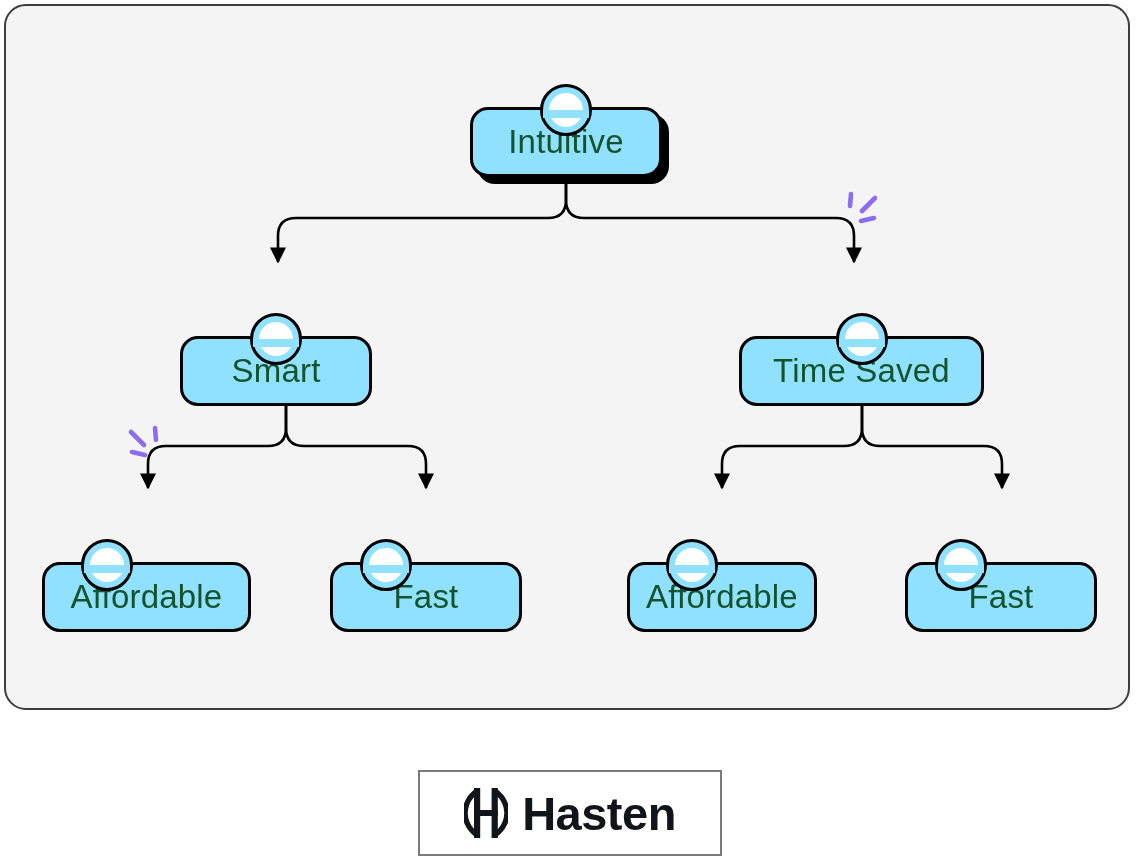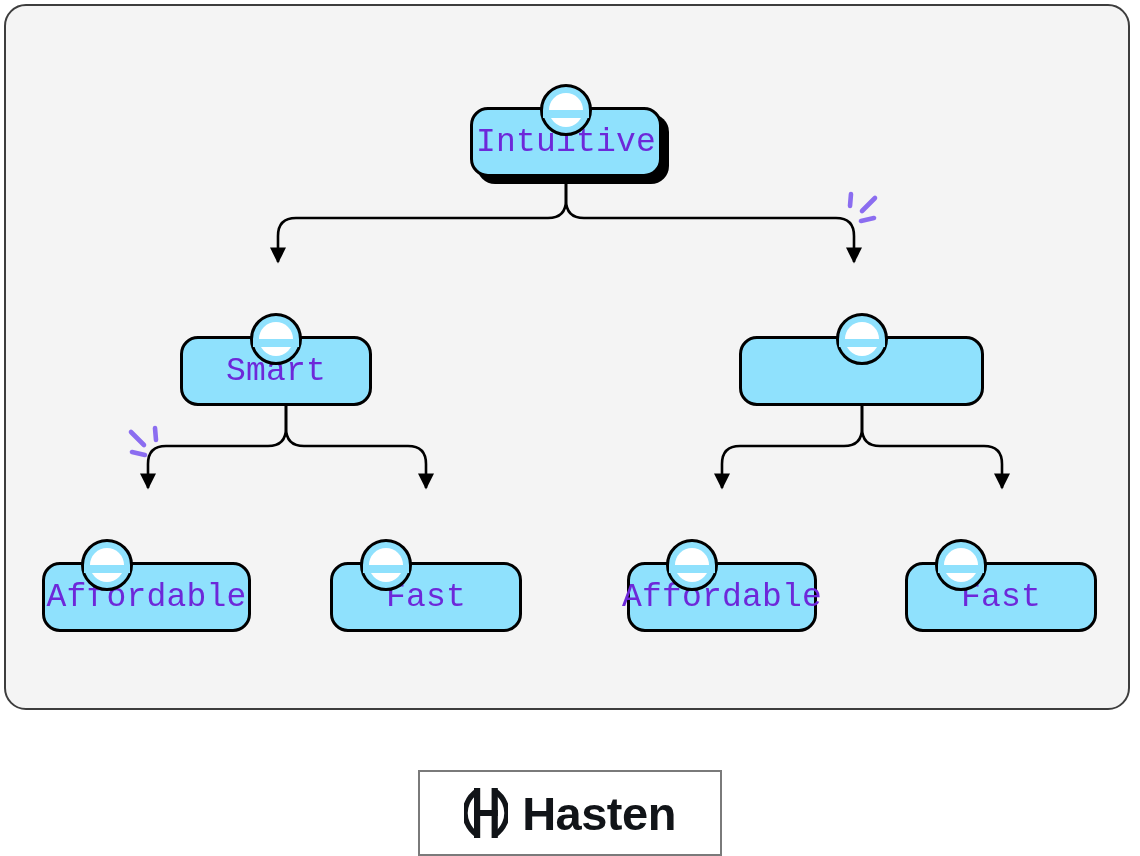--- a/index.html
+++ b/index.html
@@ -43,22 +43,22 @@
     position: absolute;
     box-sizing: border-box;
     background: #8fe1fd;
     border: 3px solid #000000;
     border-radius: 18px;
     display: flex;
     align-items: center;
     justify-content: center;
   }
   .node-label {
-    color: #6d28d9;
-    font-family: Liberation Mono, monospace;
+    color: #14532d;
+    font-family: Liberation Sans, sans-serif;
     font-weight: 400;
     letter-spacing: 0.2px;
     white-space: nowrap;
     text-align: center;
   }
   .node.shadowed {
     box-shadow: 7px 7px 0 0 #000000;
   }
 
   
@@ -170,20 +170,21 @@
 
 <div class="node" style="left:180px; top:336px; width:192px; height:70px;">
   <div class="node-badge" style="left:50%; margin-left:-26px;"></div>
   <div class="badge-mask" style="left:50%; margin-left:-23px;"></div>
   <span class="node-label" style="font-size:33px;">Smart</span>
 </div>
 
 <div class="node" style="left:739px; top:336px; width:245px; height:70px;">
   <div class="node-badge" style="left:50%; margin-left:-26px;"></div>
   <div class="badge-mask" style="left:50%; margin-left:-23px;"></div>
+  <span class="node-label" style="font-size:33px;">Time Saved</span>
 </div>
 
 <div class="node" style="left:42px; top:562px; width:209px; height:70px;">
   <div class="node-badge" style="left:50%; margin-left:-66px;"></div>
   <div class="badge-mask" style="left:50%; margin-left:-63px;"></div>
   <span class="node-label" style="font-size:33px;">Affordable</span>
 </div>
 
 <div class="node" style="left:330px; top:562px; width:192px; height:70px;">
   <div class="node-badge" style="left:50%; margin-left:-66px;"></div>

